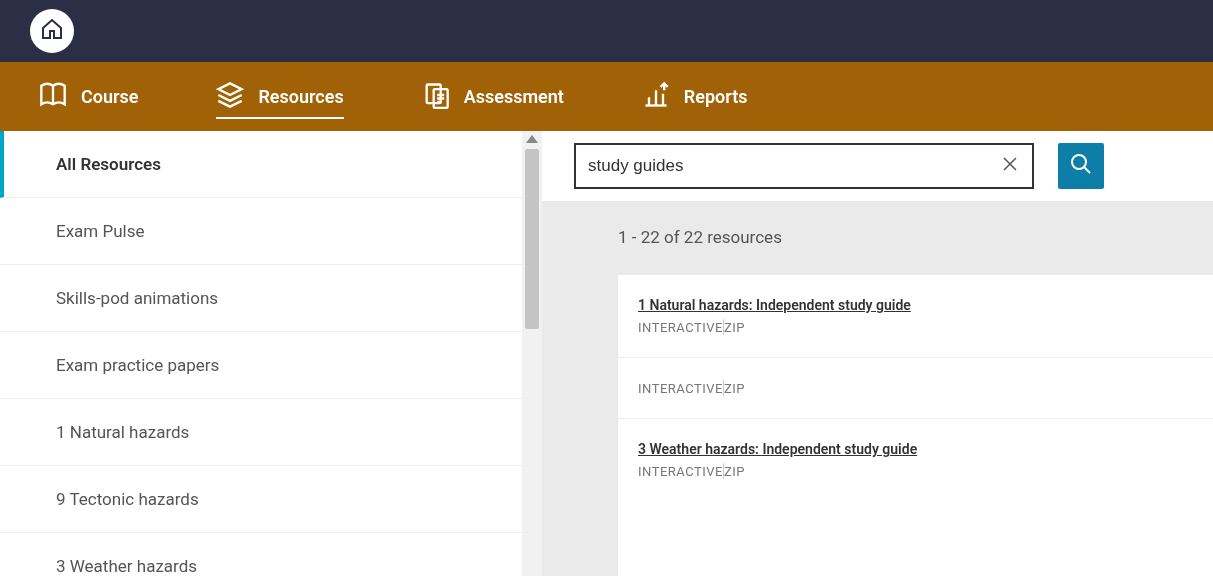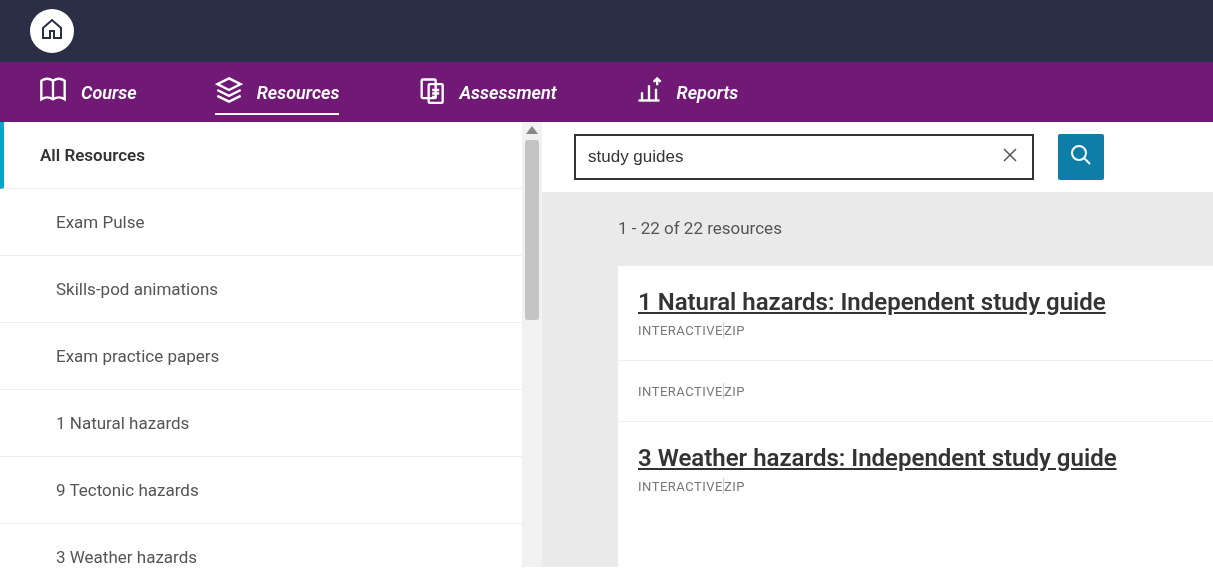--- a/index.html
+++ b/index.html
@@ -24,27 +24,26 @@
     border-radius: 50%;
     background: #fff;
     display: flex;
     align-items: center;
     justify-content: center;
     cursor: pointer;
   }
   .home-btn svg { width: 24px; height: 24px; }
   
   .nav-bar {
-    height: 60px;
-    background: #701a75;
+    height: 69px;
+    background: #a16207;
     display: flex;
     align-items: center;
     padding-left: 39px;
     gap: 78px;
-    font-style: italic;
   }
   .nav-item {
     display: flex;
     align-items: center;
     gap: 14px;
     color: #fff;
     font-size: 18px;
     font-weight: 600;
     cursor: pointer;
     position: relative;
@@ -80,21 +79,21 @@
     padding: 23px 56px;
     border-bottom: 1px solid #eee;
     font-size: 17px;
     color: #555;
     cursor: pointer;
   }
   .sidebar-item.active {
     border-left: 4px solid #00a6c8;
     font-weight: 600;
     color: #333;
-    padding-left: 36px;
+    padding-left: 52px;
   }
   .scrollbar {
     width: 20px;
     background: #f1f1f1;
     position: relative;
     display: flex;
     flex-direction: column;
     align-items: center;
   }
   .scroll-arrow-up {
@@ -165,21 +164,21 @@
   .results-list {
     margin-left: 76px;
     background: #fff;
     flex: 1;
   }
   .result-item {
     padding: 22px 20px;
     border-bottom: 1px solid #eee;
   }
   .result-title {
-    font-size: 24px;
+    font-size: 14px;
     font-weight: 600;
     color: #333;
     text-decoration: underline;
     cursor: pointer;
     margin-bottom: 6px;
   }
   .result-meta {
     display: flex;
     align-items: center;
     font-size: 13px;

